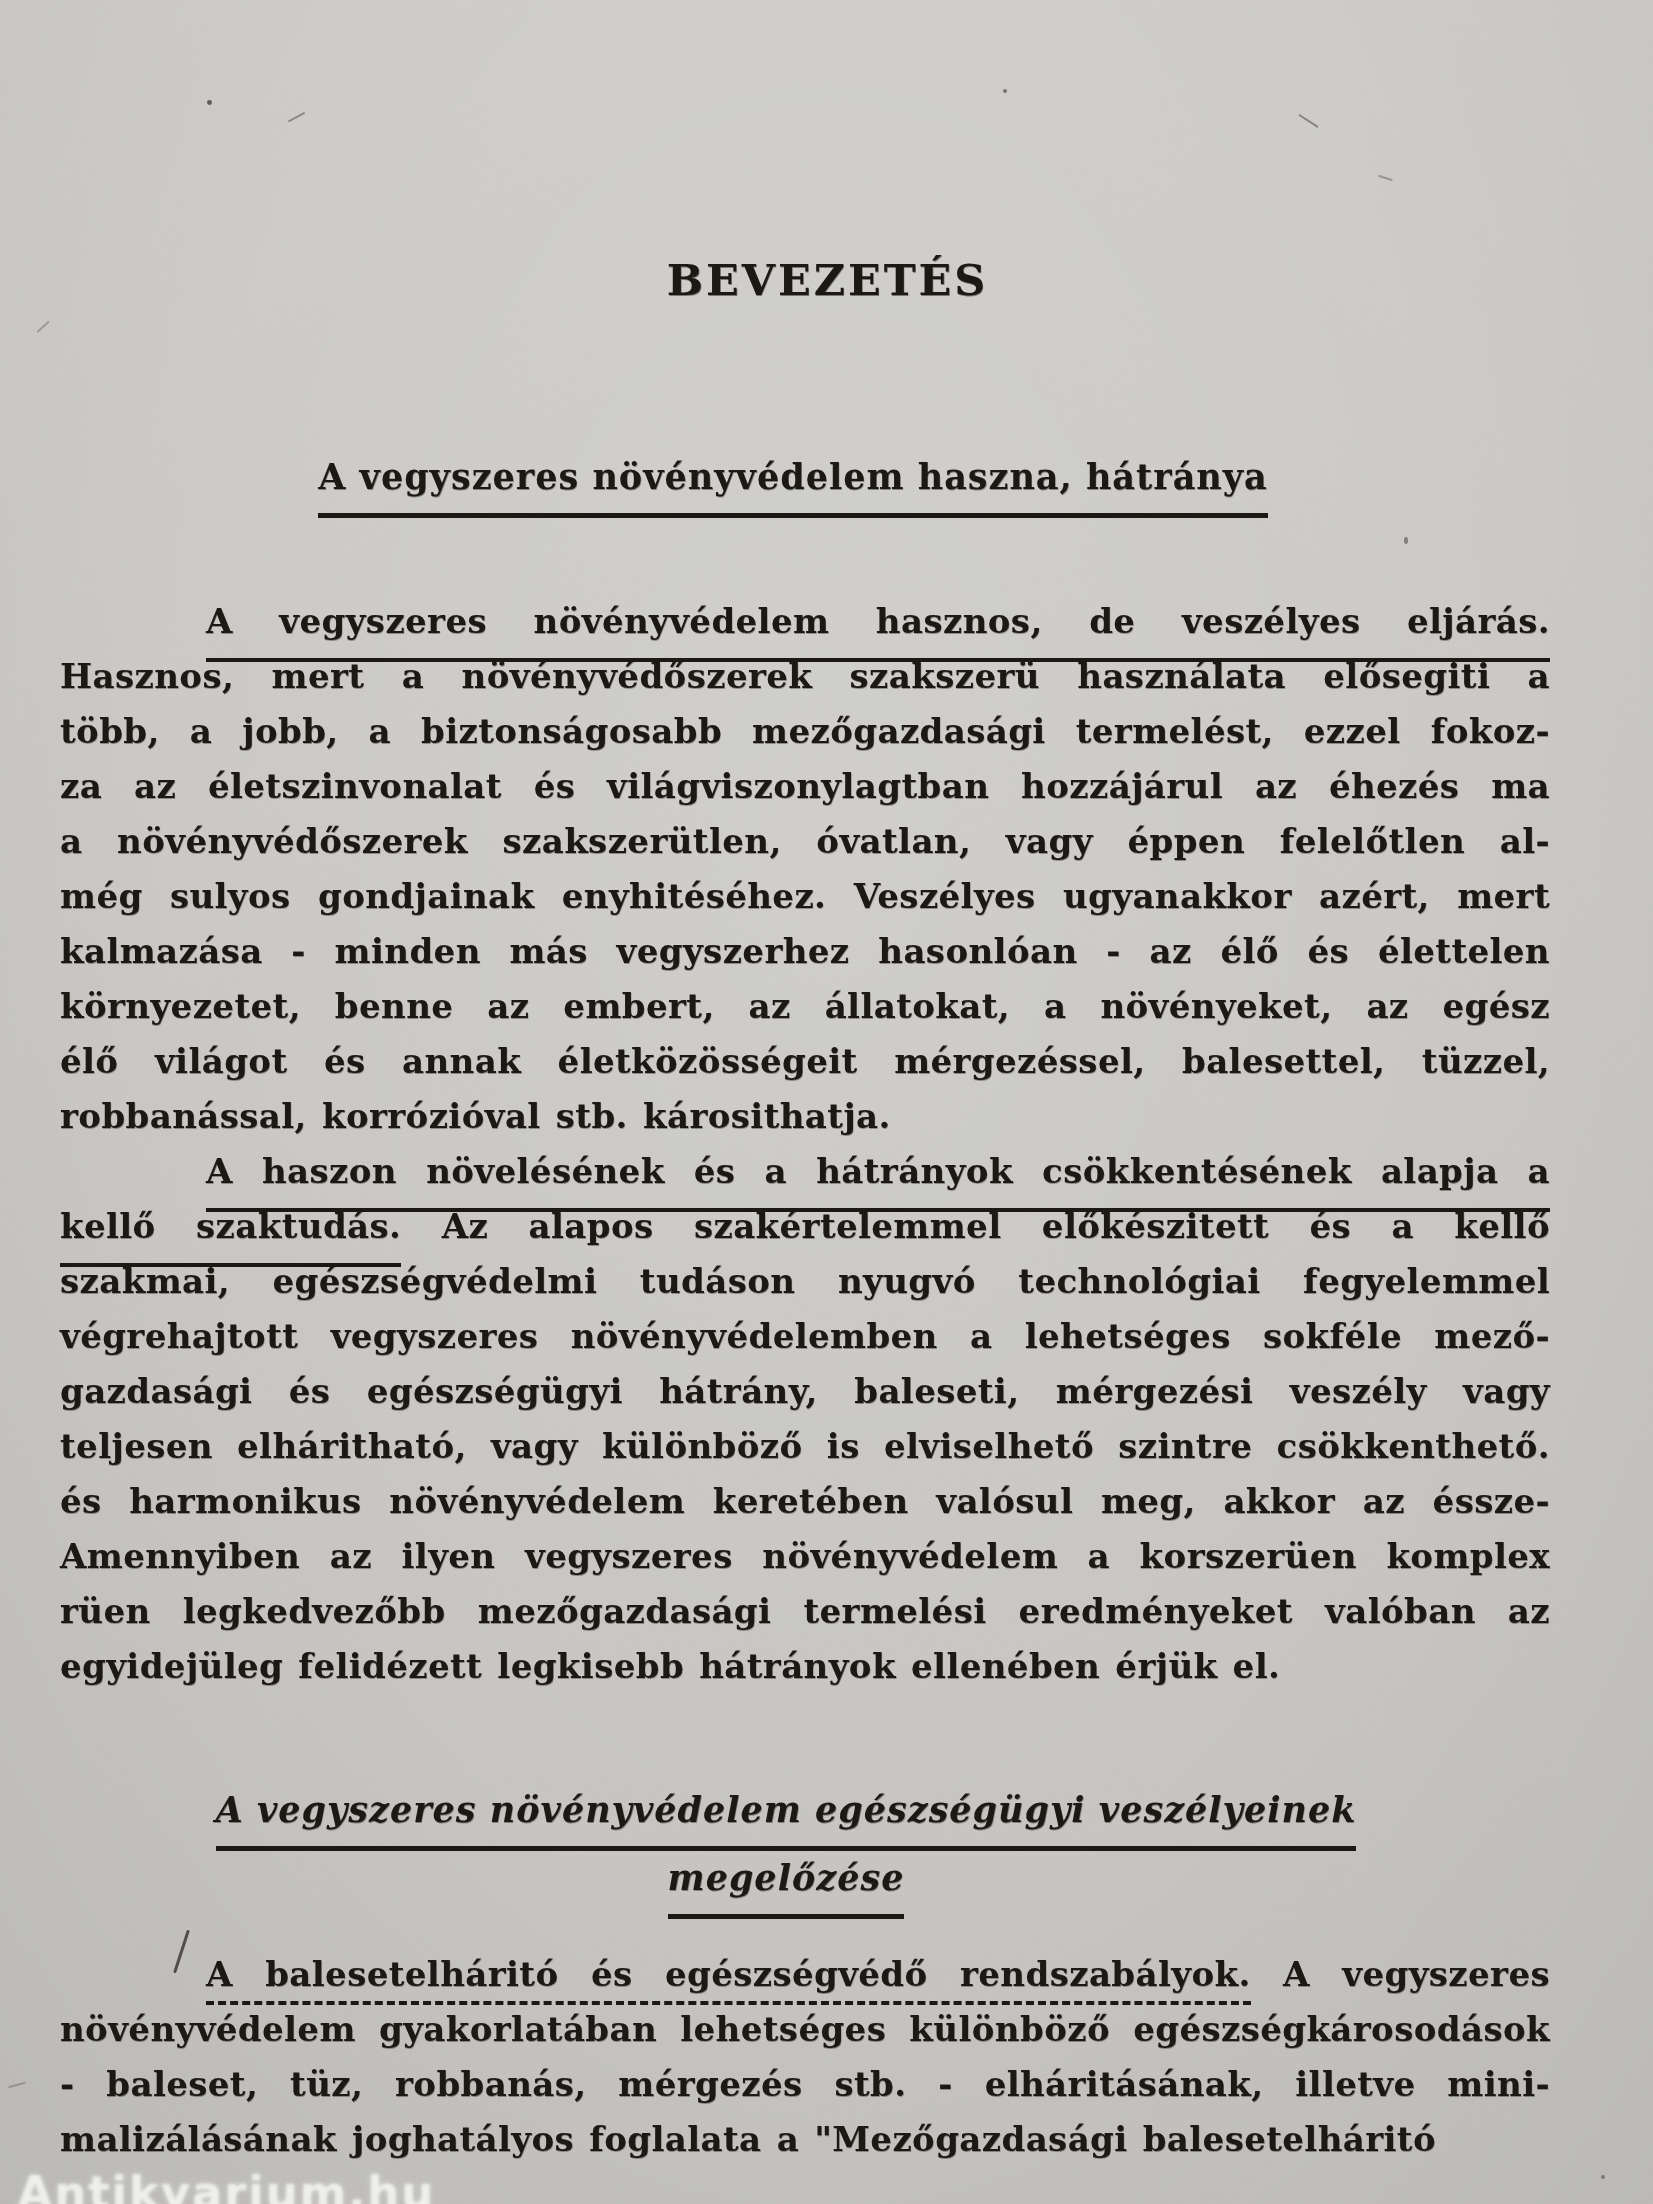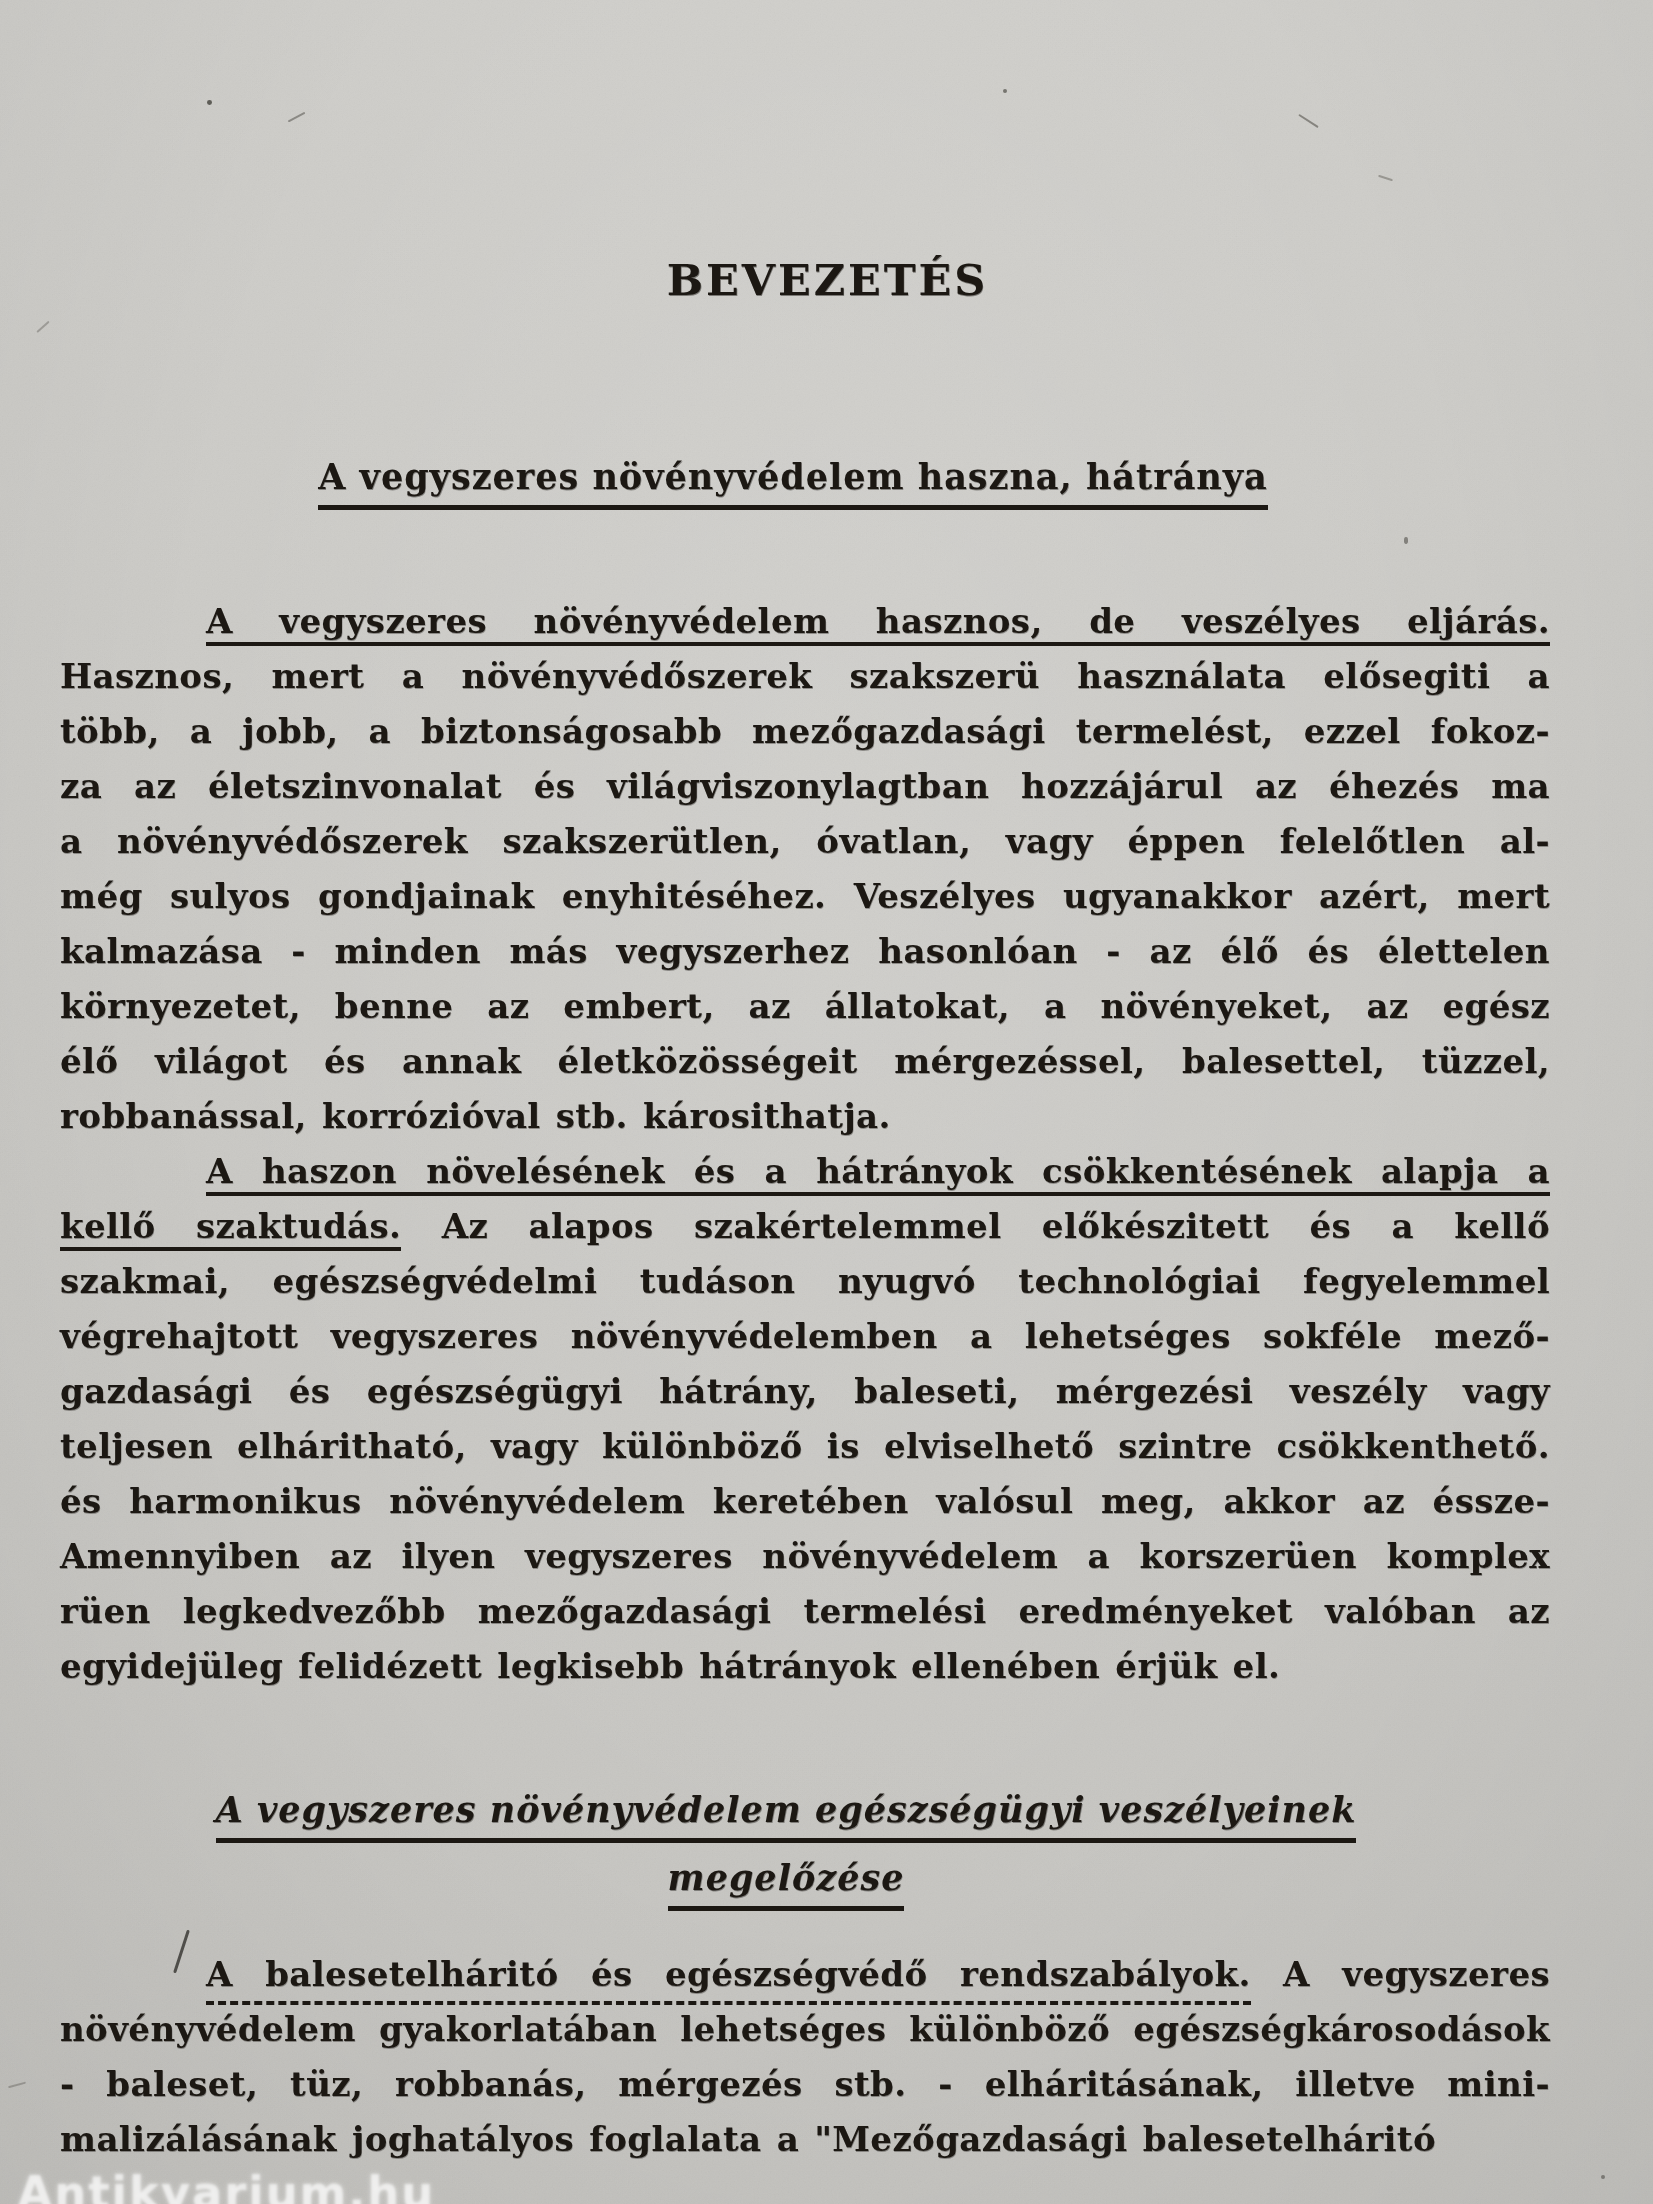--- a/index.html
+++ b/index.html
@@ -33,36 +33,36 @@
   .h-wrap{
     position:absolute;left:0;width:100%;text-align:center;
     font-size:35px;font-weight:bold;letter-spacing:1px;
     text-shadow:0.6px 0.6px 0 rgba(20,18,14,0.4);
   }
   .h1-wrap{top:456px;padding-right:68px;}
   .h2-wrap{top:1776px;padding-right:82px;line-height:68px;font-style:italic;}
   .hline{
     display:inline;
     border-bottom:5.8px solid var(--ink);
-    padding-bottom:8px;
+    padding-bottom:16px;
   }
 
   
   .flow{
     position:absolute;left:60px;width:1490px;
     font-size:34px;font-weight:bold;line-height:55px;
     letter-spacing:0.4px;word-spacing:2.9px;
     text-shadow:0.5px 0.5px 0 rgba(20,18,14,0.35);
   }
   #para-flow-1{top:594px;}
   #para-flow-2{top:1947px;}
   .line{height:55px;white-space:nowrap;text-align:left;}
   .line.justify{white-space:normal;text-align:justify;text-align-last:justify;}
   .line.indent{padding-left:146px;}
-  .u-solid{border-bottom:4.9px solid var(--ink);padding-bottom:1px;}
+  .u-solid{border-bottom:4.9px solid var(--ink);padding-bottom:17px;}
   .u-dash{border-bottom:4.9px dashed var(--ink);padding-bottom:6.8px;}
 
   
   .pen-mark{
     position:absolute;left:180px;top:1929px;width:2.9px;height:45px;
     background:rgba(42,40,36,0.75);transform:rotate(18deg);border-radius:1.9px;
   }
 
   
   .speck{position:absolute;background:#3a3832;border-radius:50%;}

